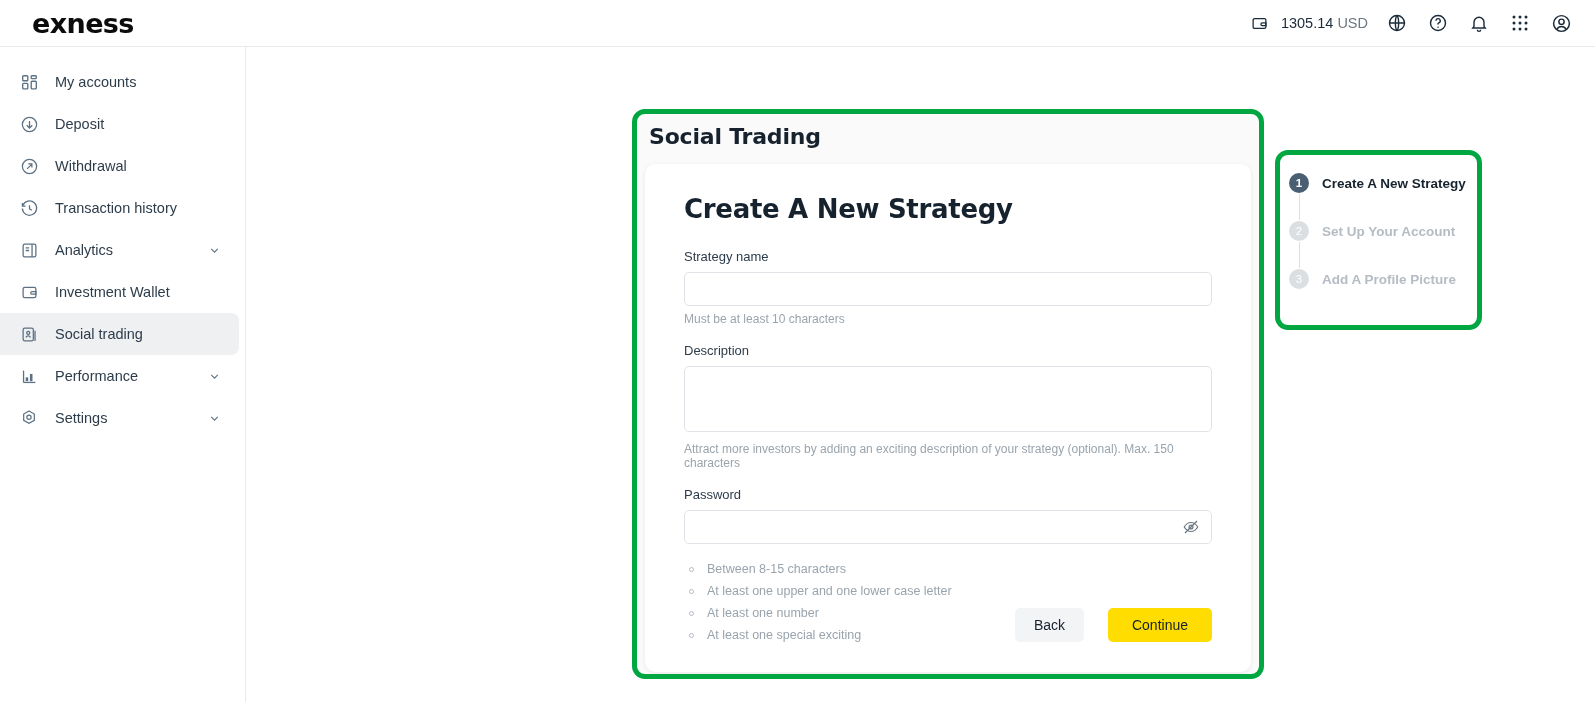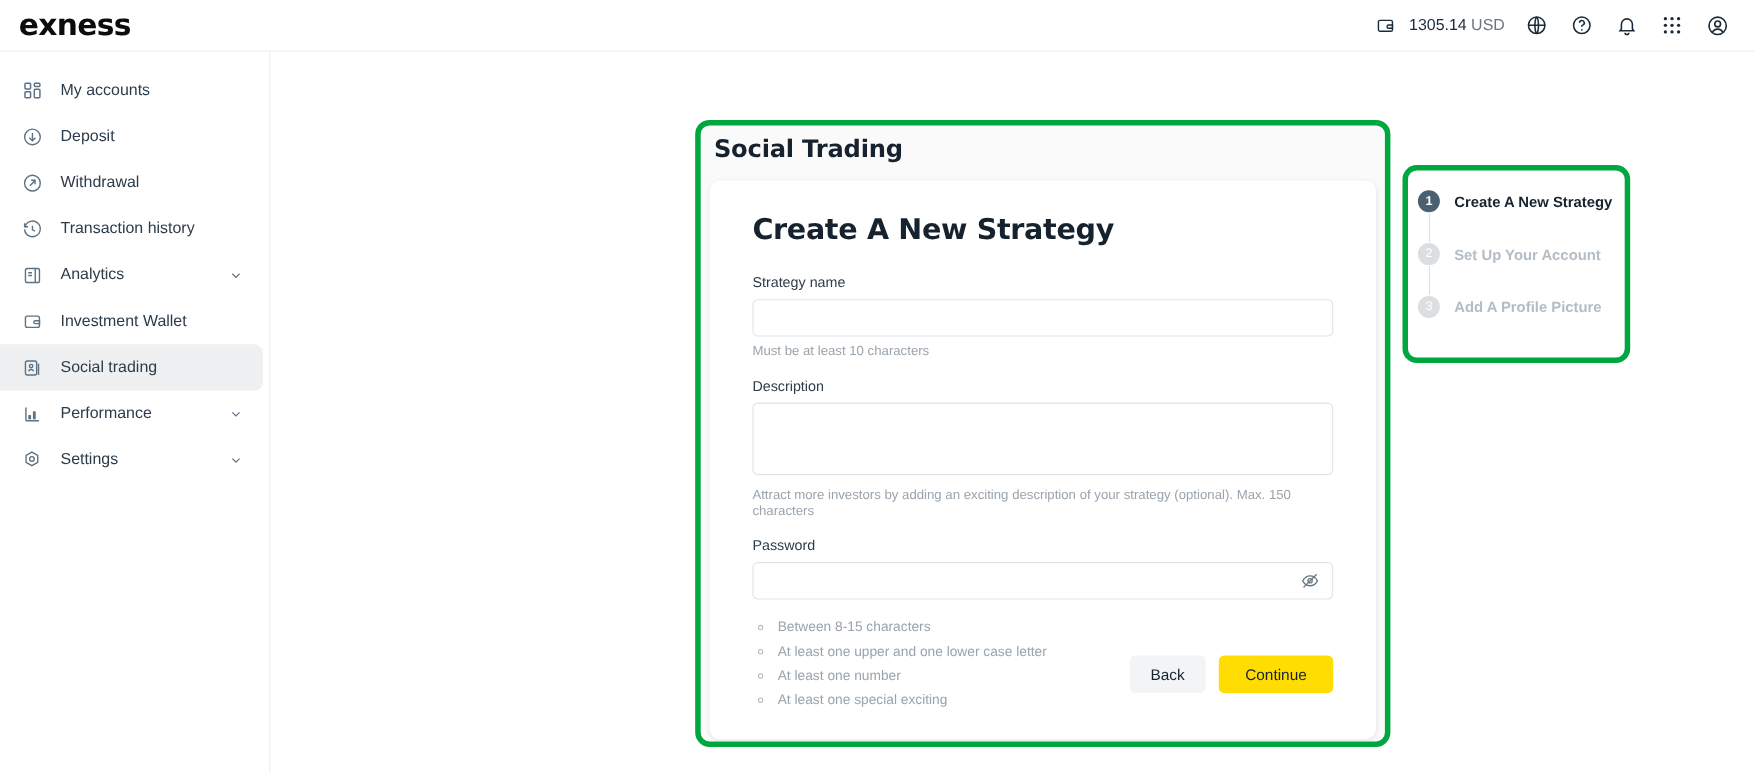--- a/index.html
+++ b/index.html
@@ -9,21 +9,21 @@
     background: #ffffff; overflow: hidden;
   }
 
   
   .header {
     position: absolute; top: 0; left: 0; width: 1595px; height: 47px;
     background: #fff; border-bottom: 1px solid #e8eaed;
     display: flex; align-items: center;
   }
   .logo {
-    margin-left: 17px; font-size: 27px; font-weight: 700;
+    margin-left: 32px; font-size: 27px; font-weight: 700;
     letter-spacing: -0.6px; color: #0c0c0c;
     font-family: "DejaVu Sans", sans-serif;
   }
   .header-right {
     margin-left: auto; display: flex; 
     gap: 17px; margin-right: 22px;
   }
   .balance-wrap { display: flex; align-items: center; gap: 9px; }
   .balance-text { font-size: 14.5px; color: #1b2b3a; white-space: nowrap; }
   .balance-text .cur { color: #6b7780; }
@@ -105,22 +105,22 @@
     display: flex; align-items: center; justify-content: center;
   }
   .rules { margin-top: 14px; }
   .rule { display: flex; align-items: center; height: 22px; }
   .rule-dot {
     width: 5px; height: 5px; border: 1.3px solid #b4bcc4;
     border-radius: 50%; margin-left: 5px; margin-right: 13px; flex: 0 0 5px;
   }
   .rule-text { font-size: 12.5px; color: #9aa4ad; }
   .actions {
-    position: absolute; right: 39px; bottom: 42px;
-    display: flex; gap: 12px; align-items: center;
+    position: absolute; right: 39px; bottom: 30px;
+    display: flex; gap: 24px; align-items: center;
   }
   .btn {
     border: none; border-radius: 5px; cursor: pointer;
     font-size: 14px; font-family: "Liberation Sans", sans-serif;
     height: 34px; display: flex; align-items: center; justify-content: center;
   }
   .btn-back { width: 69px; background: #f3f4f6; color: #16222e; }
   .btn-continue { width: 104px; background: #ffdd00; color: #16222e; }
 
   

